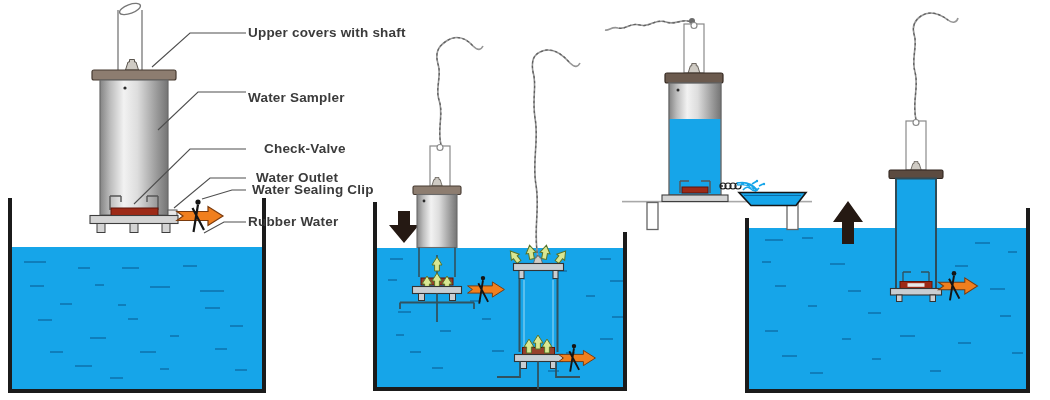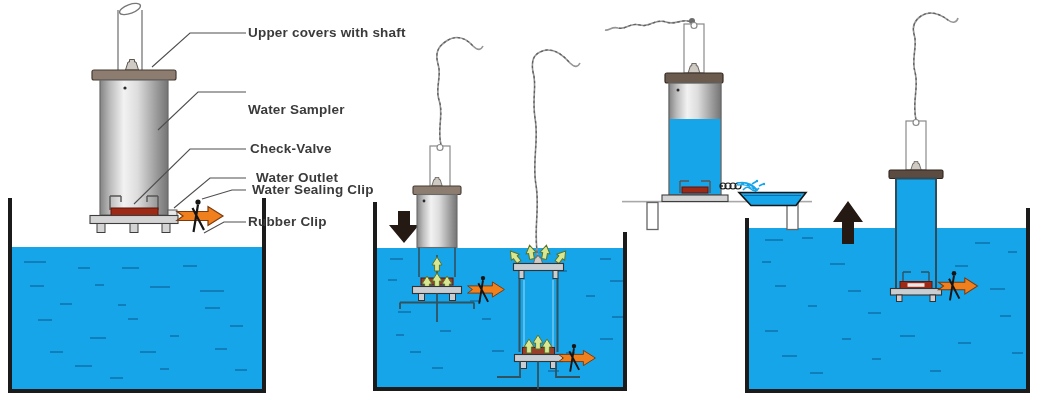--- a/index.html
+++ b/index.html
@@ -263,18 +263,18 @@
       </g>
     </g>
     <g>
       <path d="M739,192.5 L806,192.5 L796,205.5 L751,205.5 Z" fill="#16A5E9" stroke="#161616" stroke-width="1.6"></path>
       <path d="M744,195.5 H801" stroke="#0C6CA6" stroke-width="1"></path>
     </g>
   </g>
 </svg>
 
 <div class="lbl" style="left:248px;top:26px">Upper covers with shaft</div>
-<div class="lbl" style="left:248px;top:103px">Water Sampler</div>
-<div class="lbl" style="left:250px;top:142px">Check-Valve</div>
+<div class="lbl" style="left:248px;top:91px">Water Sampler</div>
+<div class="lbl" style="left:264px;top:142px">Check-Valve</div>
 <div class="lbl" style="left:256px;top:171px">Water Outlet</div>
 <div class="lbl" style="left:252px;top:183px">Water Sealing Clip</div>
-<div class="lbl" style="left:248px;top:215px">Rubber Clip</div>
+<div class="lbl" style="left:248px;top:215px">Rubber Water</div>
 </div>
 
 </body></html>

